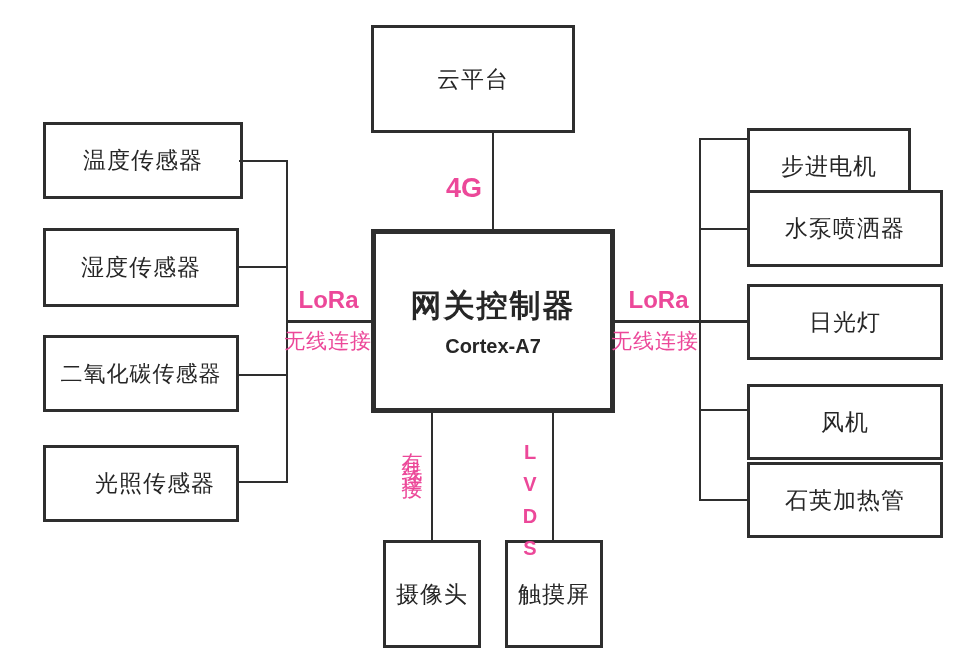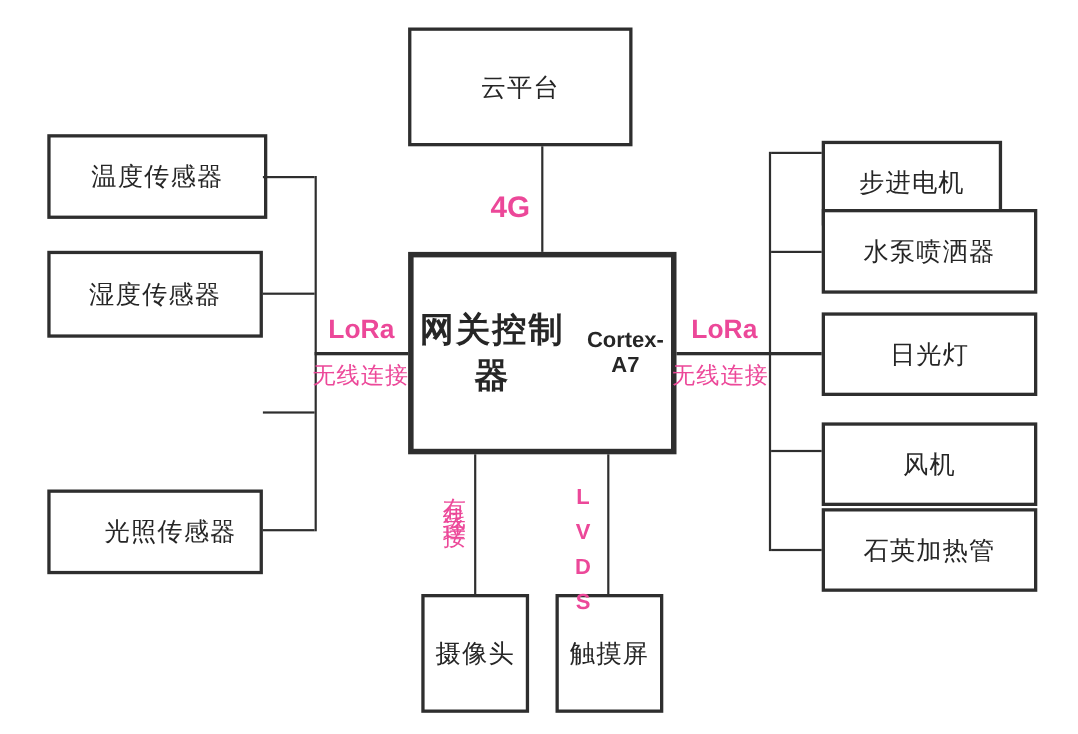--- a/index.html
+++ b/index.html
@@ -24,21 +24,21 @@
     align-items: center;
     justify-content: center;
     text-align: center;
     font-size: 23px;
     letter-spacing: 1px;
     color: #262626;
     box-sizing: border-box;
   }
   .b-cloud   { left: 371px; top: 25px;  width: 204px; height: 108px; }
   .b-gateway { left: 371px; top: 229px; width: 244px; height: 184px;
-               border-width: 5px; flex-direction: row; gap: 8px; align-items: center; }
+               border-width: 5px; flex-direction: column; gap: 8px; align-items: center; }
   .gw-title    { font-size: 31px; font-weight: 600; letter-spacing: 2px; }
   .gw-subtitle { font-size: 20px; font-weight: 600; letter-spacing: 0; }
   .b-s1 { left: 43px; top: 122px; width: 200px; height: 77px; }
   .b-s2 { left: 43px; top: 228px; width: 196px; height: 79px; }
   .b-s3 { left: 43px; top: 335px; width: 196px; height: 77px; font-size: 22px; }
   .b-s4 { left: 43px; top: 445px; width: 196px; height: 77px; padding-left: 28px; }
   .b-a1 { left: 747px; top: 100px; width: 164px; height: 77px; margin-top: 28px; }
   .b-a2 { left: 747px; top: 190px; width: 196px; height: 77px; }
   .b-a3 { left: 747px; top: 284px; width: 196px; height: 76px; }
   .b-a4 { left: 747px; top: 384px; width: 196px; height: 76px; }
@@ -94,20 +94,23 @@
     <div class="gw-title">网关控制器</div>
     <div class="gw-subtitle">Cortex-A7</div>
   </div>
 
   <div class="box b-s1">
     <span>温度传感器</span>
   </div>
   <div class="box b-s2">
     <span>湿度传感器</span>
   </div>
+  <div class="box b-s3">
+    <span>二氧化碳传感器</span>
+  </div>
   <div class="box b-s4">
     <span>光照传感器</span>
   </div>
 
   <div class="box b-a1">
     <span>步进电机</span>
   </div>
   <div class="box b-a2">
     <span>水泵喷洒器</span>
   </div>

